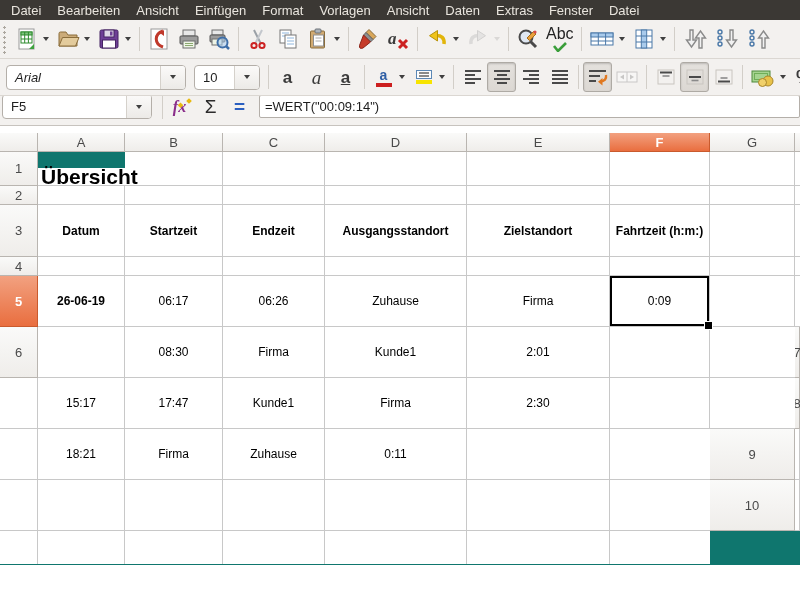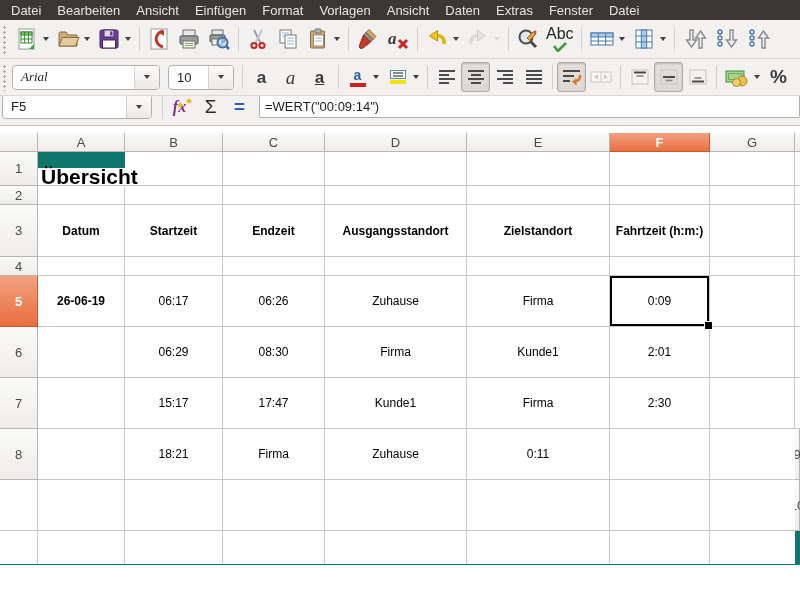--- a/index.html
+++ b/index.html
@@ -325,21 +325,21 @@
           <circle cx="6" cy="17" r="2" fill="none" stroke="#4a78a8" stroke-width="1.4"></circle>
           <path d="M16 21 L16 11 L12.5 11 L17.5 4 L22.5 11 L19 11 L19 21 Z" fill="#f2f2f2" stroke="#8a8a8a" stroke-width="1.4"></path>
         </svg>
       </span>
     </span>
   </div>
 
   <div class="toolbar tb2">
     <div class="handle"></div>
 
-    <div class="combo" style="width:148px;margin-right:8px;font-family:Liberation Serif, serif;">
+    <div class="combo" style="width:180px;margin-right:8px;">
       <span class="val it">Arial</span>
       <span class="cbtn">
           <span class="drop" style="margin:0;"></span>
         </span>
     </div>
 
     <div class="combo" style="width:66px;margin-right:4px;">
       <span class="val">10</span>
       <span class="cbtn">
           <span class="drop" style="margin:0;"></span>
@@ -567,21 +567,20 @@
       <div class="cell bold">26-06-19</div>
       <div class="cell">06:17</div>
       <div class="cell">06:26</div>
       <div class="cell">Zuhause</div>
       <div class="cell">Firma</div>
       <div class="cell selcell">0:09</div>
       <div class="cell"></div>
       <div class="cell sliver"></div>
       <div class="hcell">6</div>
       <div class="cell"></div>
-      <div class="cell">06:29</div>
       <div class="cell">08:30</div>
       <div class="cell">Firma</div>
       <div class="cell">Kunde1</div>
       <div class="cell">2:01</div>
       <div class="cell"></div>
       <div class="cell sliver"></div>
       <div class="hcell">7</div>
       <div class="cell"></div>
       <div class="cell">15:17</div>
       <div class="cell">17:47</div>

